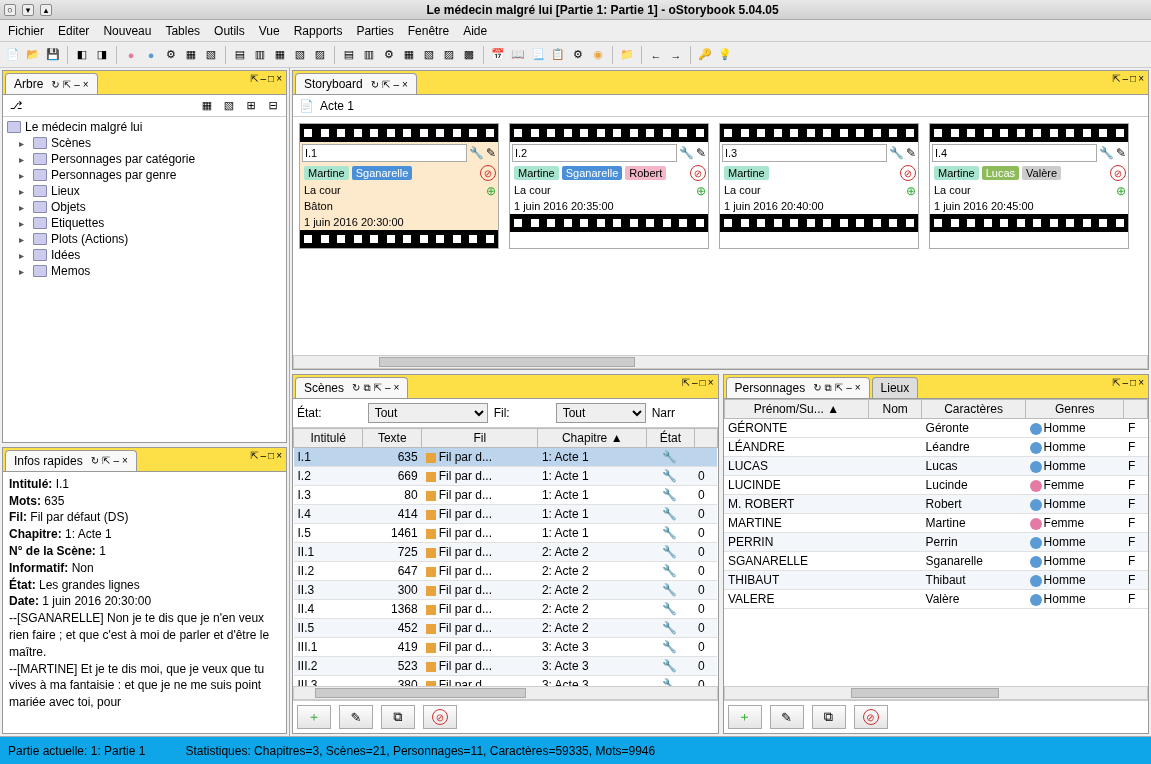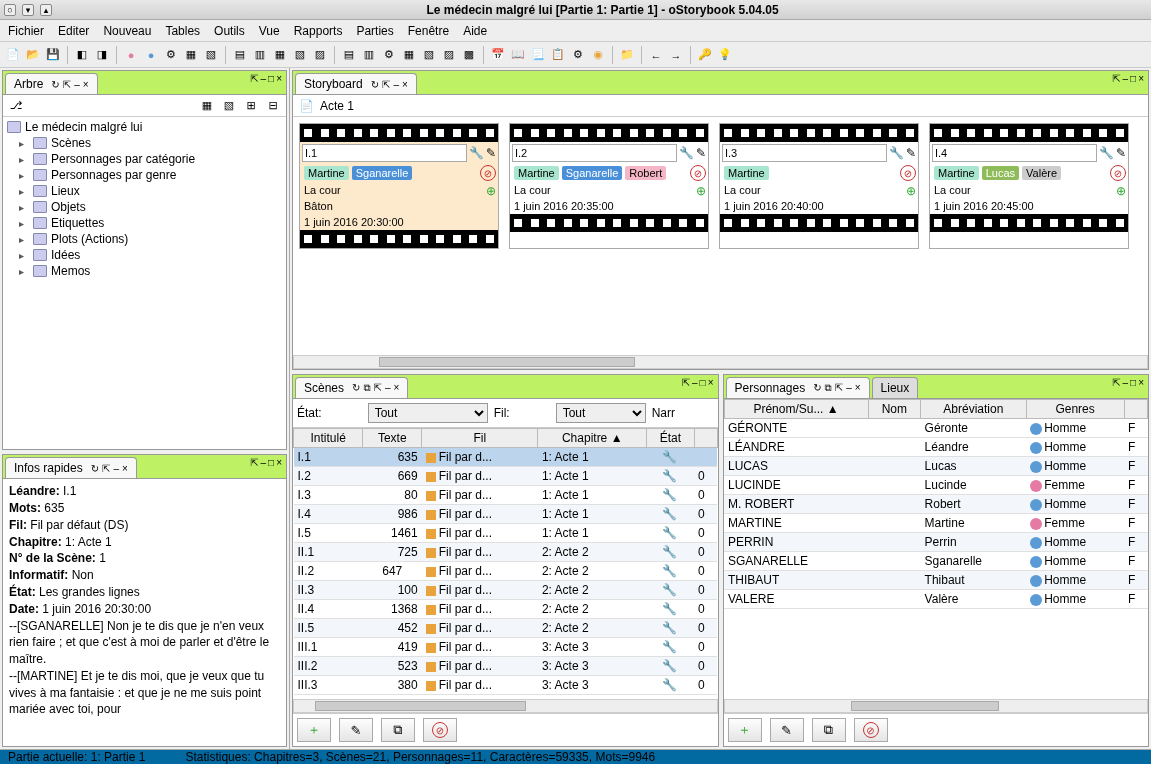--- a/index.html
+++ b/index.html
@@ -9,21 +9,21 @@
 .titlebar .title { flex: 1; text-align: center; font-weight: bold; }
 .menubar { background: #eee; height: 22px; display: flex; align-items: center; padding: 0 8px; gap: 14px; border-bottom: 1px solid #ccc; }
 .menubar span { cursor: default; }
 .toolbar { background: #eee; height: 26px; display: flex; align-items: center; padding: 0 4px; gap: 2px; border-bottom: 1px solid #ccc; }
 .tbtn { width: 18px; height: 18px; border: 1px solid transparent; display:inline-flex; align-items:center; justify-content:center; font-size:11px; }
 .tsep { width:1px; height:18px; background:#bbb; margin:0 3px; }
 .workspace { flex: 1; display: flex; overflow: hidden; }
 .leftcol { width: 290px; display: flex; flex-direction: column; border-right: 1px solid #aaa; }
 .rightcol { flex: 1; display: flex; flex-direction: column; }
 .panel { border: 1px solid #999; margin: 2px; background: #fff; display: flex; flex-direction: column; overflow: hidden; }
-.panel-tabbar { height: 24px; display: flex; align-items: flex-end; background: #bef264; border-bottom:1px solid #999; position:relative; }
+.panel-tabbar { height: 24px; display: flex; align-items: flex-end; background: #fde047; border-bottom:1px solid #999; position:relative; }
 .panel-tab { background: #f8f8f8; border: 1px solid #999; border-bottom: none; border-radius: 4px 4px 0 0; padding: 3px 8px; display: flex; align-items: center; gap: 4px; margin-left:2px; }
 .panel-tab.inactive { background:#ddd; }
 .panel-winctl { position: absolute; right: 4px; top: 2px; display: flex; gap: 2px; }
 .panel-winctl span, .tab-winctl span { font-size: 10px; cursor: default; }
 .tab-winctl { display: flex; gap: 3px; margin-left: 4px; font-size: 10px; }
 .panel-body { flex: 1; overflow: auto; padding: 2px; }
 .tree-toolbar { height: 22px; border-bottom: 1px solid #ccc; display: flex; align-items: center; justify-content: space-between; padding: 0 4px; }
 .tree-toolbar .rgroup { display:flex; gap:4px; }
 .tree-item { display: flex; align-items: center; gap: 4px; padding: 1px 2px; }
 .tree-item.child { padding-left: 14px; }
@@ -53,21 +53,21 @@
 .filter-bar { display:flex; align-items:center; gap:6px; padding:4px; border-bottom:1px solid #ccc; }
 .filter-bar select { border:1px solid #999; padding:1px 2px; font-size:12px;margin-left:40px; }
 table.grid { width:100%; border-collapse:collapse; font-size:12px; }
 table.grid th { background:#eee; border:1px solid #bbb; padding:2px 4px; font-weight:normal; text-align:center; }
 table.grid td { border-bottom:1px solid #e0e0e0; padding:2px 4px; }
 table.grid tr.sel { background:#bcd5ed; }
 table.grid tr.alt { background:#f3f6fa; }
 .orange-sq { display:inline-block; width:10px;height:10px;background:#e8a33d;margin-right:3px;vertical-align:middle; }
 .btnrow { display:flex; gap:8px; padding:4px; border-top:1px solid #ccc; }
 .actbtn { width:34px; height:24px; border:1px solid #aaa; background:linear-gradient(#fdfdfd,#e5e5e5); display:inline-flex; align-items:center; justify-content:center; font-size:13px; }
-.statusbar { height:15px; background:#0369a1; border-top:1px solid #aaa; display:flex; align-items:center; padding:0 8px; gap:40px; font-size:12px; }
+.statusbar { height:28px; background:#0ea5e9; border-top:1px solid #aaa; display:flex; align-items:center; padding:0 8px; gap:40px; font-size:12px; }
 .scroll-h { height:14px; background:#eee; border:1px solid #ccc; position:relative; }
 .scroll-h .thumb { position:absolute; left:10%; width:30%; top:1px; bottom:1px; background:#ccc; border:1px solid #aaa; }
 .person-icon { width:12px;height:12px;display:inline-block;border-radius:6px; vertical-align:middle; margin-right:2px;}
 .male { background:#5b9bd5; }
 .female { background:#e57ba5; }
 .rightcol-top { height: 300px; display:flex; flex-direction:column; }
 .rightcol-bottom { flex:1; display:flex; overflow:hidden; }
 .scenes-panel { flex:1; }
 .persons-panel { flex:1; }
 </style>
@@ -236,21 +236,21 @@
             </span>
         </div>
         <div class="panel-winctl">
             <span>⇱</span>
             <span>–</span>
             <span>□</span>
             <span>×</span>
           </div>
       </div>
       <div class="info-body">
-        <div><b>Léandre:</b> <span>I.1</span></div>
+        <div><b>Intitulé:</b> <span>I.1</span></div>
         <div><b>Mots:</b> <span>635</span></div>
         <div><b>Fil:</b> <span>Fil par défaut (DS)</span></div>
         <div><b>Chapitre:</b> <span>1: Acte 1</span></div>
         <div><b>N° de la Scène:</b> <span>1</span></div>
         <div><b>Informatif:</b> <span>Non</span></div>
         <div><b>État:</b> <span>Les grandes lignes</span></div>
         <div><b>Date:</b> <span>1 juin 2016 20:30:00</span></div>
         <div>--[SGANARELLE] Non je te dis que je n'en veux rien faire ; et que c'est à moi de parler et d'être le maître.</div>
         <div>--[MARTINE] Et je te dis moi, que je veux que tu vives à ma fantaisie : et que je ne me suis point mariée avec toi, pour</div>
       </div>
@@ -528,21 +528,21 @@
                 <tr>
                   <td>I.3</td>
                   <td style="text-align:right">80</td>
                   <td><span class="orange-sq"></span>Fil par d...</td>
                   <td>1: Acte 1</td>
                   <td style="text-align:center">🔧</td>
                   <td>0</td>
                 </tr>
                 <tr class="alt">
                   <td>I.4</td>
-                  <td style="text-align:right">986</td>
+                  <td style="text-align:right">414</td>
                   <td><span class="orange-sq"></span>Fil par d...</td>
                   <td>1: Acte 1</td>
                   <td style="text-align:center">🔧</td>
                   <td>0</td>
                 </tr>
                 <tr>
                   <td>I.5</td>
                   <td style="text-align:right">1461</td>
                   <td><span class="orange-sq"></span>Fil par d...</td>
                   <td>1: Acte 1</td>
@@ -552,29 +552,29 @@
                 <tr class="alt">
                   <td>II.1</td>
                   <td style="text-align:right">725</td>
                   <td><span class="orange-sq"></span>Fil par d...</td>
                   <td>2: Acte 2</td>
                   <td style="text-align:center">🔧</td>
                   <td>0</td>
                 </tr>
                 <tr>
                   <td>II.2</td>
-                  <td style="text-align:center">647</td>
+                  <td style="text-align:right">647</td>
                   <td><span class="orange-sq"></span>Fil par d...</td>
                   <td>2: Acte 2</td>
                   <td style="text-align:center">🔧</td>
                   <td>0</td>
                 </tr>
                 <tr class="alt">
                   <td>II.3</td>
-                  <td style="text-align:right">100</td>
+                  <td style="text-align:right">300</td>
                   <td><span class="orange-sq"></span>Fil par d...</td>
                   <td>2: Acte 2</td>
                   <td style="text-align:center">🔧</td>
                   <td>0</td>
                 </tr>
                 <tr>
                   <td>II.4</td>
                   <td style="text-align:right">1368</td>
                   <td><span class="orange-sq"></span>Fil par d...</td>
                   <td>2: Acte 2</td>
@@ -650,21 +650,21 @@
               <span>□</span>
               <span>×</span>
             </div>
         </div>
         <div class="panel-body" style="padding:0">
           <table class="grid">
             <thead>
                 <tr>
               <th>Prénom/Su... ▲</th>
                   <th>Nom</th>
-                  <th>Abréviation</th>
+                  <th>Caractères</th>
                   <th>Genres</th>
                   <th></th>
             </tr>
               </thead>
             <tbody id="persons-tbody">
                 <tr>
                   <td>GÉRONTE</td>
                   <td></td>
                   <td>Géronte</td>
                   <td><span class="person-icon male"></span>Homme</td>

